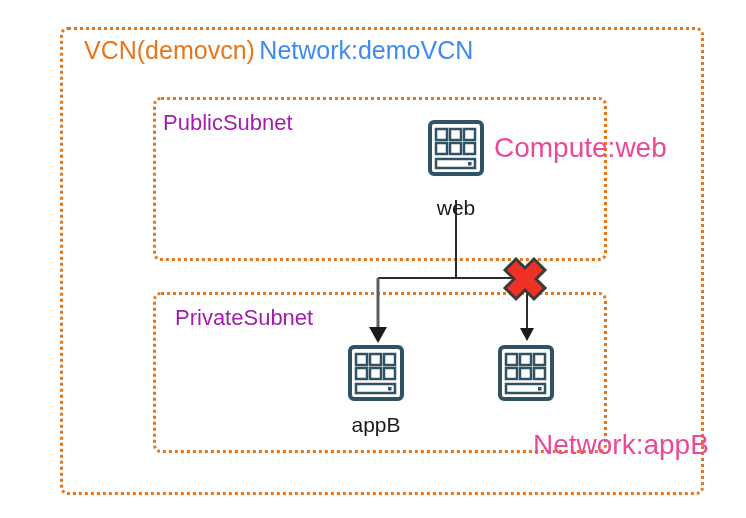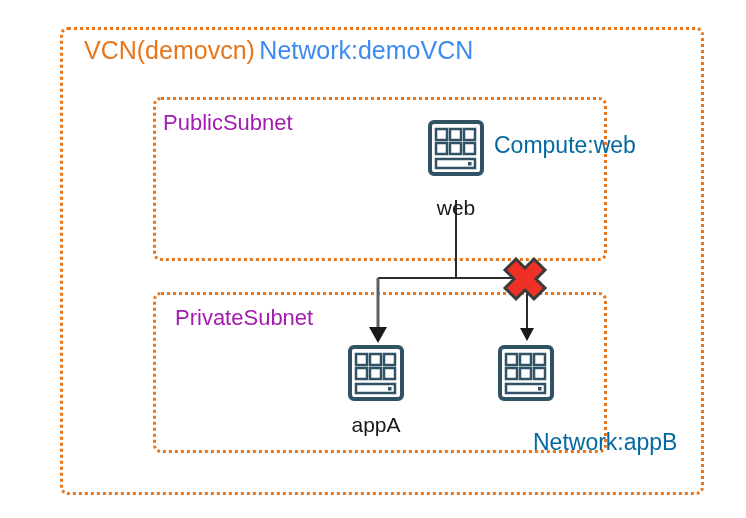--- a/index.html
+++ b/index.html
@@ -83,22 +83,22 @@
     color: #1A1A1A;
     font-size: 21px;
     text-align: center;
     margin-top: 12px;
   }
   #web-name   { left: 406px; top: 185px; width: 100px; }
   #appa-name  { left: 326px; top: 402px; width: 100px; }
   #appb-name  { left: 476px; top: 402px; width: 100px; }
 
   .compute-tag {
-    color: #0369a1;
-    font-size: 23px;
+    color: #ec4899;
+    font-size: 28px;
     white-space: nowrap;
   }
   #compute-web-tag  { left: 494px; top: 134px; }
   #compute-appa-tag { left: 224px; top: 431px; }
   #compute-appb-tag { left: 533px; top: 431px; }
 
   
   .compute-icon {
     position: absolute;
     width: 56px;
@@ -169,21 +169,21 @@
     <rect x="2" y="2" width="52" height="52" rx="4" ry="4" fill="#FFFFFF" stroke="#2F5265" stroke-width="4"></rect>
     <rect x="8" y="9" width="11" height="11" fill="#FFFFFF" stroke="#2F5265" stroke-width="2.5"></rect>
     <rect x="22" y="9" width="11" height="11" fill="#FFFFFF" stroke="#2F5265" stroke-width="2.5"></rect>
     <rect x="36" y="9" width="11" height="11" fill="#FFFFFF" stroke="#2F5265" stroke-width="2.5"></rect>
     <rect x="8" y="23" width="11" height="11" fill="#FFFFFF" stroke="#2F5265" stroke-width="2.5"></rect>
     <rect x="22" y="23" width="11" height="11" fill="#FFFFFF" stroke="#2F5265" stroke-width="2.5"></rect>
     <rect x="36" y="23" width="11" height="11" fill="#FFFFFF" stroke="#2F5265" stroke-width="2.5"></rect>
     <rect x="8" y="39" width="39" height="9" fill="#FFFFFF" stroke="#2F5265" stroke-width="2.5"></rect>
     <rect x="40" y="42" width="3.5" height="3.5" fill="#2F5265"></rect>
   </svg>
-  <div class="label node-name" id="appa-name">appA</div>
+  <div class="label node-name" id="appa-name">appB</div>
 
   <svg class="compute-icon" id="appb-icon" viewBox="0 0 56 56" xmlns="http://www.w3.org/2000/svg">
     <rect x="2" y="2" width="52" height="52" rx="4" ry="4" fill="#FFFFFF" stroke="#2F5265" stroke-width="4"></rect>
     <rect x="8" y="9" width="11" height="11" fill="#FFFFFF" stroke="#2F5265" stroke-width="2.5"></rect>
     <rect x="22" y="9" width="11" height="11" fill="#FFFFFF" stroke="#2F5265" stroke-width="2.5"></rect>
     <rect x="36" y="9" width="11" height="11" fill="#FFFFFF" stroke="#2F5265" stroke-width="2.5"></rect>
     <rect x="8" y="23" width="11" height="11" fill="#FFFFFF" stroke="#2F5265" stroke-width="2.5"></rect>
     <rect x="22" y="23" width="11" height="11" fill="#FFFFFF" stroke="#2F5265" stroke-width="2.5"></rect>
     <rect x="36" y="23" width="11" height="11" fill="#FFFFFF" stroke="#2F5265" stroke-width="2.5"></rect>
     <rect x="8" y="39" width="39" height="9" fill="#FFFFFF" stroke="#2F5265" stroke-width="2.5"></rect>

